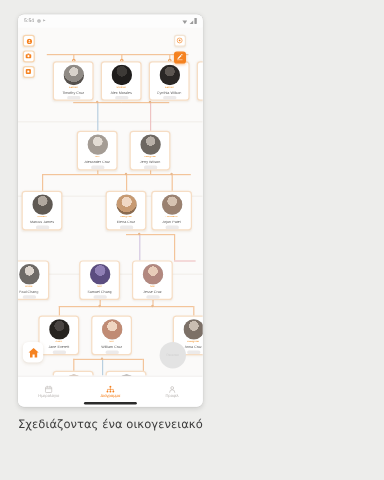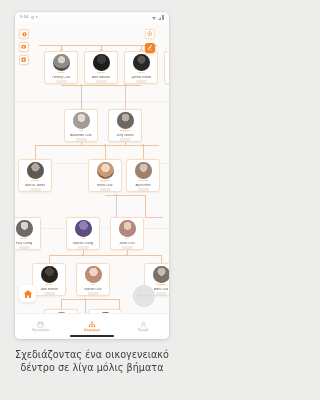--- a/index.html
+++ b/index.html
@@ -457,16 +457,15 @@
         <div class="lbl">Προφίλ</div>
       </div>
 
       <div class="homebar"></div>
     </div>
 
   </div>
 
   <div class="caption">
     <span>Σχεδιάζοντας ένα οικογενειακό</span>
-    <span>δέντρο σε λίγα μόλις βήματα</span>
   </div>
 
 </div>
 
 </body></html>

